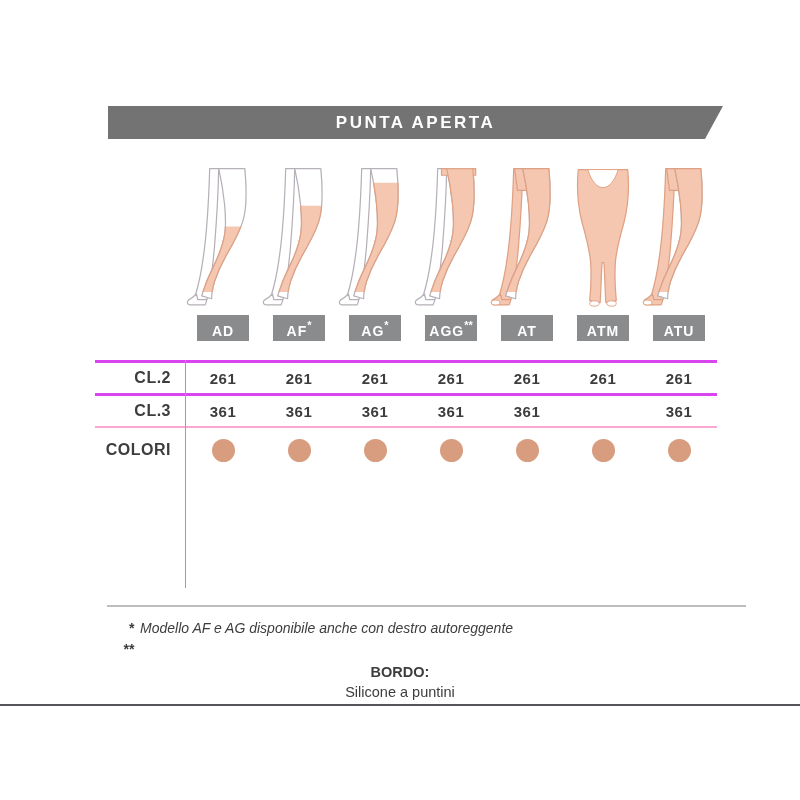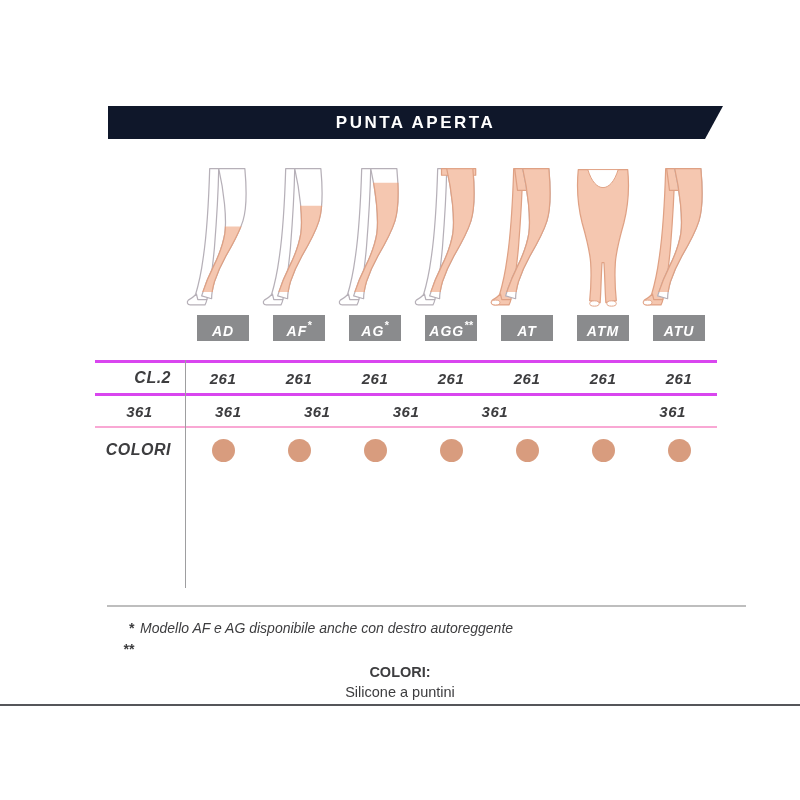--- a/index.html
+++ b/index.html
@@ -2,27 +2,27 @@
 <html><head>
 <meta charset="utf-8">
 <style>
   html,body{margin:0;padding:0;}
   body{width:800px;height:800px;background:#ffffff;position:relative;overflow:hidden;
        font-family:"Liberation Sans","DejaVu Sans",sans-serif;color:#3d3d3f;}
   .page{position:absolute;inset:0;}
 
   
   .banner{position:absolute;left:108px;top:106px;width:615px;height:33px;
-          background:#0f172a;clip-path:polygon(0 0,100% 0,calc(100% - 18px) 100%,0 100%);
+          background:#737373;clip-path:polygon(0 0,100% 0,calc(100% - 18px) 100%,0 100%);
           display:flex;align-items:center;justify-content:center;}
   .banner span{color:#ffffff;font-weight:bold;font-size:17px;letter-spacing:2.5px;}
 
   
   .sheet{position:absolute;left:95px;top:160px;width:622px;}
-  .row{display:flex;font-style:italic;}
+  .row{display:flex;}
   .rowhead{width:90px;flex:none;display:flex;align-items:center;justify-content:flex-end;
            padding-right:14px;box-sizing:border-box;font-weight:bold;font-size:16px;letter-spacing:.5px;}
   .cell{flex:1;display:flex;align-items:center;justify-content:center;}
 
   .legs-row{height:152px;align-items:flex-end;}
   .legs-row .cell{align-items:flex-end;}
   .fig{width:76px;height:150px;}
   .fig svg{display:block;width:76px;height:150px;}
 
   .labels-row{height:28px;margin-top:2px;}
@@ -214,20 +214,21 @@
       <div class="cell">261</div>
       <div class="cell">261</div>
       <div class="cell">261</div>
       <div class="cell">261</div>
       <div class="cell">261</div>
       <div class="cell">261</div>
       <div class="cell">261</div>
     </div>
 
     <div class="row vals-row">
+      <div class="rowhead">CL.3</div>
       <div class="cell">361</div>
       <div class="cell">361</div>
       <div class="cell">361</div>
       <div class="cell">361</div>
       <div class="cell">361</div>
       <div class="cell"></div>
       <div class="cell">361</div>
     </div>
 
     <div class="row dots-row">
@@ -263,18 +264,18 @@
     <div class="fnote">
       <span class="fmark">*</span>
       <span>Modello AF e AG disponibile anche con destro autoreggente</span>
     </div>
     <div class="fnote">
       <span class="fmark">**</span>
     </div>
   </div>
 
   <div class="bordo">
-    <span class="blabel">COLORI:</span>
+    <span class="blabel">BORDO:</span>
     <span class="bvalue">Silicone a puntini</span>
   </div>
 
   <div class="bottomline"></div>
 </div>
 
 </body></html>

